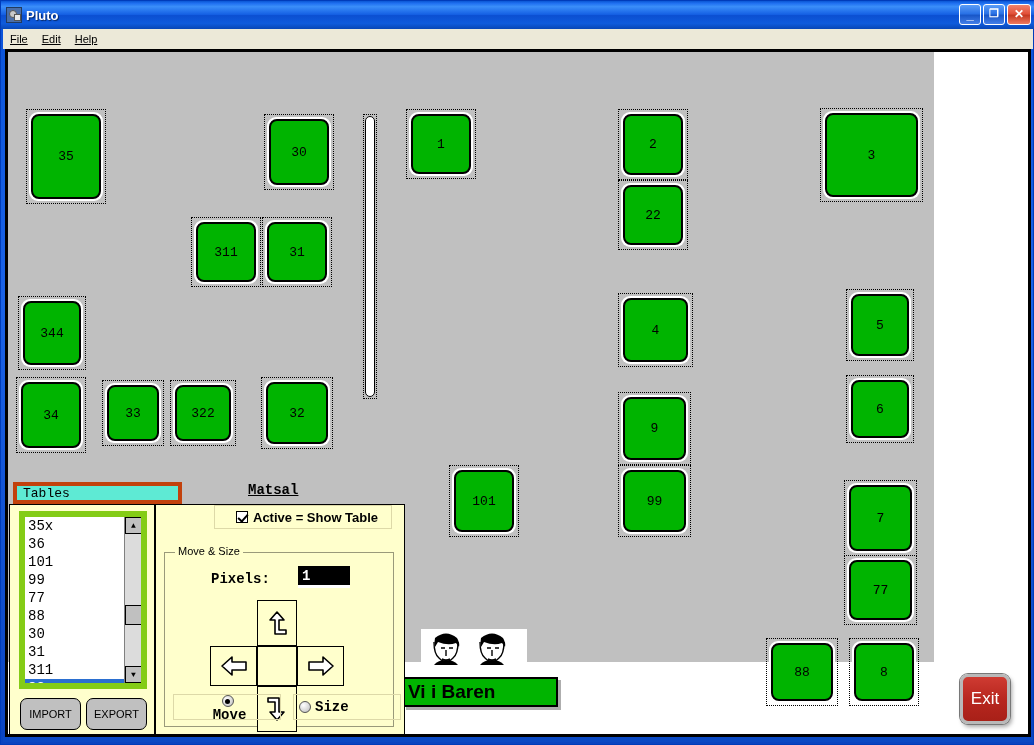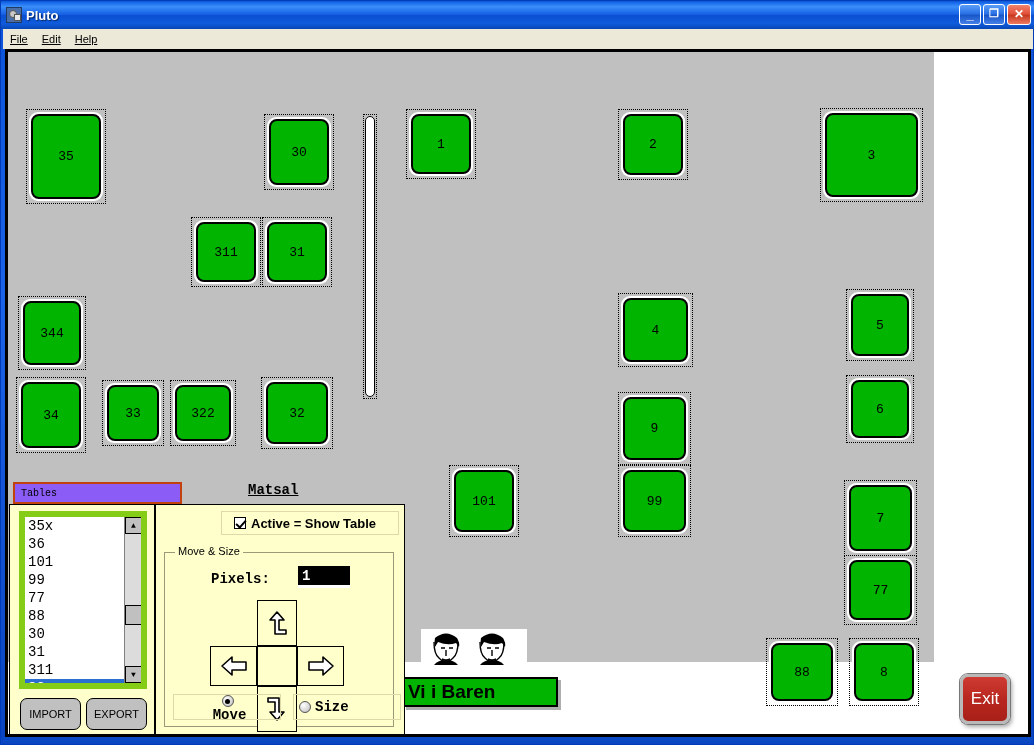--- a/index.html
+++ b/index.html
@@ -206,28 +206,28 @@
     font-weight: bold;
     letter-spacing: 0px;
   }
 
   
   #tables-header {
     position: absolute;
     left: 5px; top: 430px;
     width: 169px;
     height: 22px;
-    background: #8b5cf6;
-    border: 2px solid #c2410c;
+    background: #5eead4;
+    border: 4px solid #c2410c;
     box-sizing: border-box;
     display: flex;
     align-items: center;
     padding-left: 6px;
     font-family: "Liberation Mono", monospace;
-    font-size: 10px;
+    font-size: 13px;
     color: #000;
   }
 
   
   #list-panel {
     position: absolute;
     left: 1px; top: 452px;
     width: 146px;
     height: 234px;
     background: #ffffcc;
@@ -316,29 +316,28 @@
     position: absolute;
     left: 147px; top: 452px;
     width: 250px;
     height: 234px;
     background: #ffffcc;
     border: 1px solid #000;
     box-sizing: border-box;
   }
   #active-box {
     position: absolute;
-    left: 58px; top: 6px;
+    left: 58px; top: 0;
     width: 178px;
     height: 24px;
     border: 1px solid #ddd9a8;
     box-sizing: border-box;
     display: flex;
     align-items: center;
-    padding-left: 12px;
-    margin-left: 7px;
+    padding-left: 21px;
   }
   .checkbox {
     width: 12px; height: 12px;
     border: 1px solid #000;
     background: #fff;
     box-sizing: border-box;
     margin-right: 5px;
     position: relative;
     cursor: default;
     flex: 0 0 auto;
@@ -569,20 +568,25 @@
         <div class="table-box" style="left: 610px; top: 57px; width: 70px; height: 71px;">
           <div class="table-inner">
             <div class="table-fill">2</div>
           </div>
         </div>
         <div class="table-box" style="left: 812px; top: 56px; width: 103px; height: 94px;">
           <div class="table-inner">
             <div class="table-fill">3</div>
           </div>
         </div>
+        <div class="table-box" style="left: 610px; top: 128px; width: 70px; height: 70px;">
+          <div class="table-inner">
+            <div class="table-fill">22</div>
+          </div>
+        </div>
         <div class="table-box" style="left: 183px; top: 165px; width: 70px; height: 70px;">
           <div class="table-inner">
             <div class="table-fill">311</div>
           </div>
         </div>
         <div class="table-box" style="left: 254px; top: 165px; width: 70px; height: 70px;">
           <div class="table-inner">
             <div class="table-fill">31</div>
           </div>
         </div>

